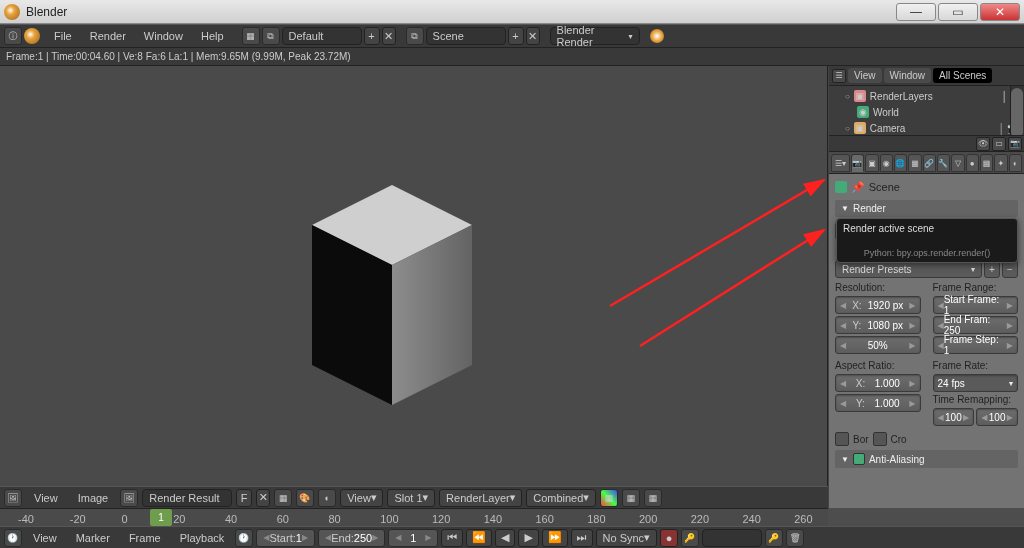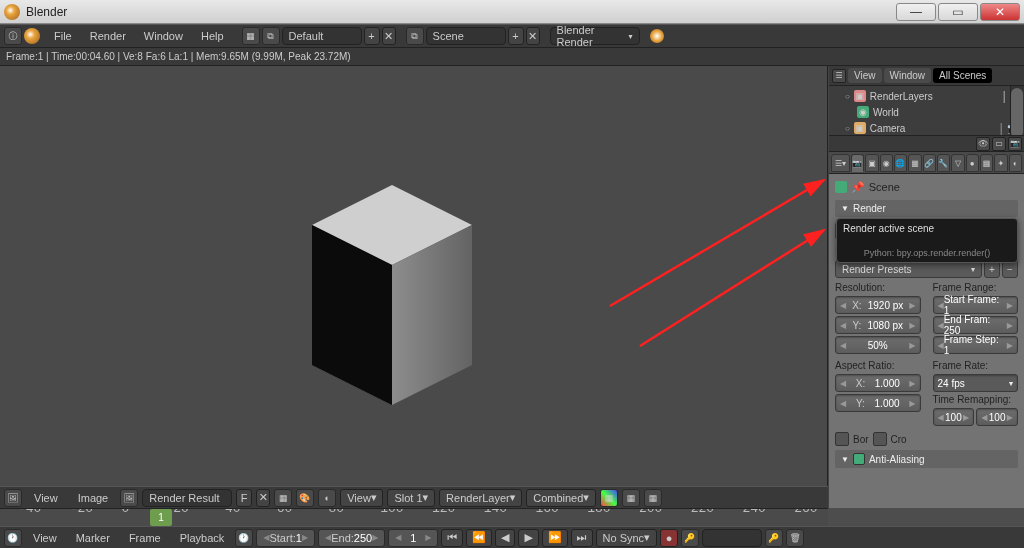--- a/index.html
+++ b/index.html
@@ -37,21 +37,21 @@
 
 
 .arrow { position: absolute; pointer-events: none; }
 
 
 .renderbar { height: 22px; background: #393939; border-top: 1px solid #555; display: flex; align-items: center; padding: 0 4px; gap: 4px; }
 .rb-btn { height: 18px; padding: 0 6px; background: #444; border: 1px solid #222; border-radius: 3px; display: inline-flex; align-items: center; color:#ccc; }
 
 
 .timeline { height: 18px; background: #4a4a4a; border-top: 1px solid #222; display: flex; align-items: center; position: relative; overflow: hidden; }
-.timeline .tick { position: absolute; bottom: 10px; color: #bbb; font-size: 13px; font-family: Liberation Mono, monospace; }
+.timeline .tick { position: absolute; bottom: 1px; color: #bbb; font-size: 11px; }
 .timeline .cursor { position: absolute; left: 150px; top: 0; bottom: 0; width: 22px; background: #6d9d4d; color:#fff; display:flex; align-items:center; justify-content:center; font-size:10px; border-radius:2px;}
 
 
 .playbar { height: 22px; background: #393939; border-top: 1px solid #555; display: flex; align-items: center; padding: 0 4px; gap: 3px; }
 .pb-btn { height: 18px; min-width: 18px; padding: 0 5px; background: #444; border: 1px solid #222; border-radius: 3px; display: inline-flex; align-items: center; justify-content:center; color:#ccc; }
 .pb-num { height: 18px; padding: 0 6px; background: #555; border: 1px solid #2a2a2a; border-radius: 3px; display: inline-flex; align-items: center; color:#ccc; min-width:58px; justify-content:flex-end;}
 .pb-num .n { color:#fff; }
 .tri-l::before { content:"◀"; font-size:8px; color:#888;}
 .tri-r::after { content:"▶"; font-size:8px; color:#888; }
 

